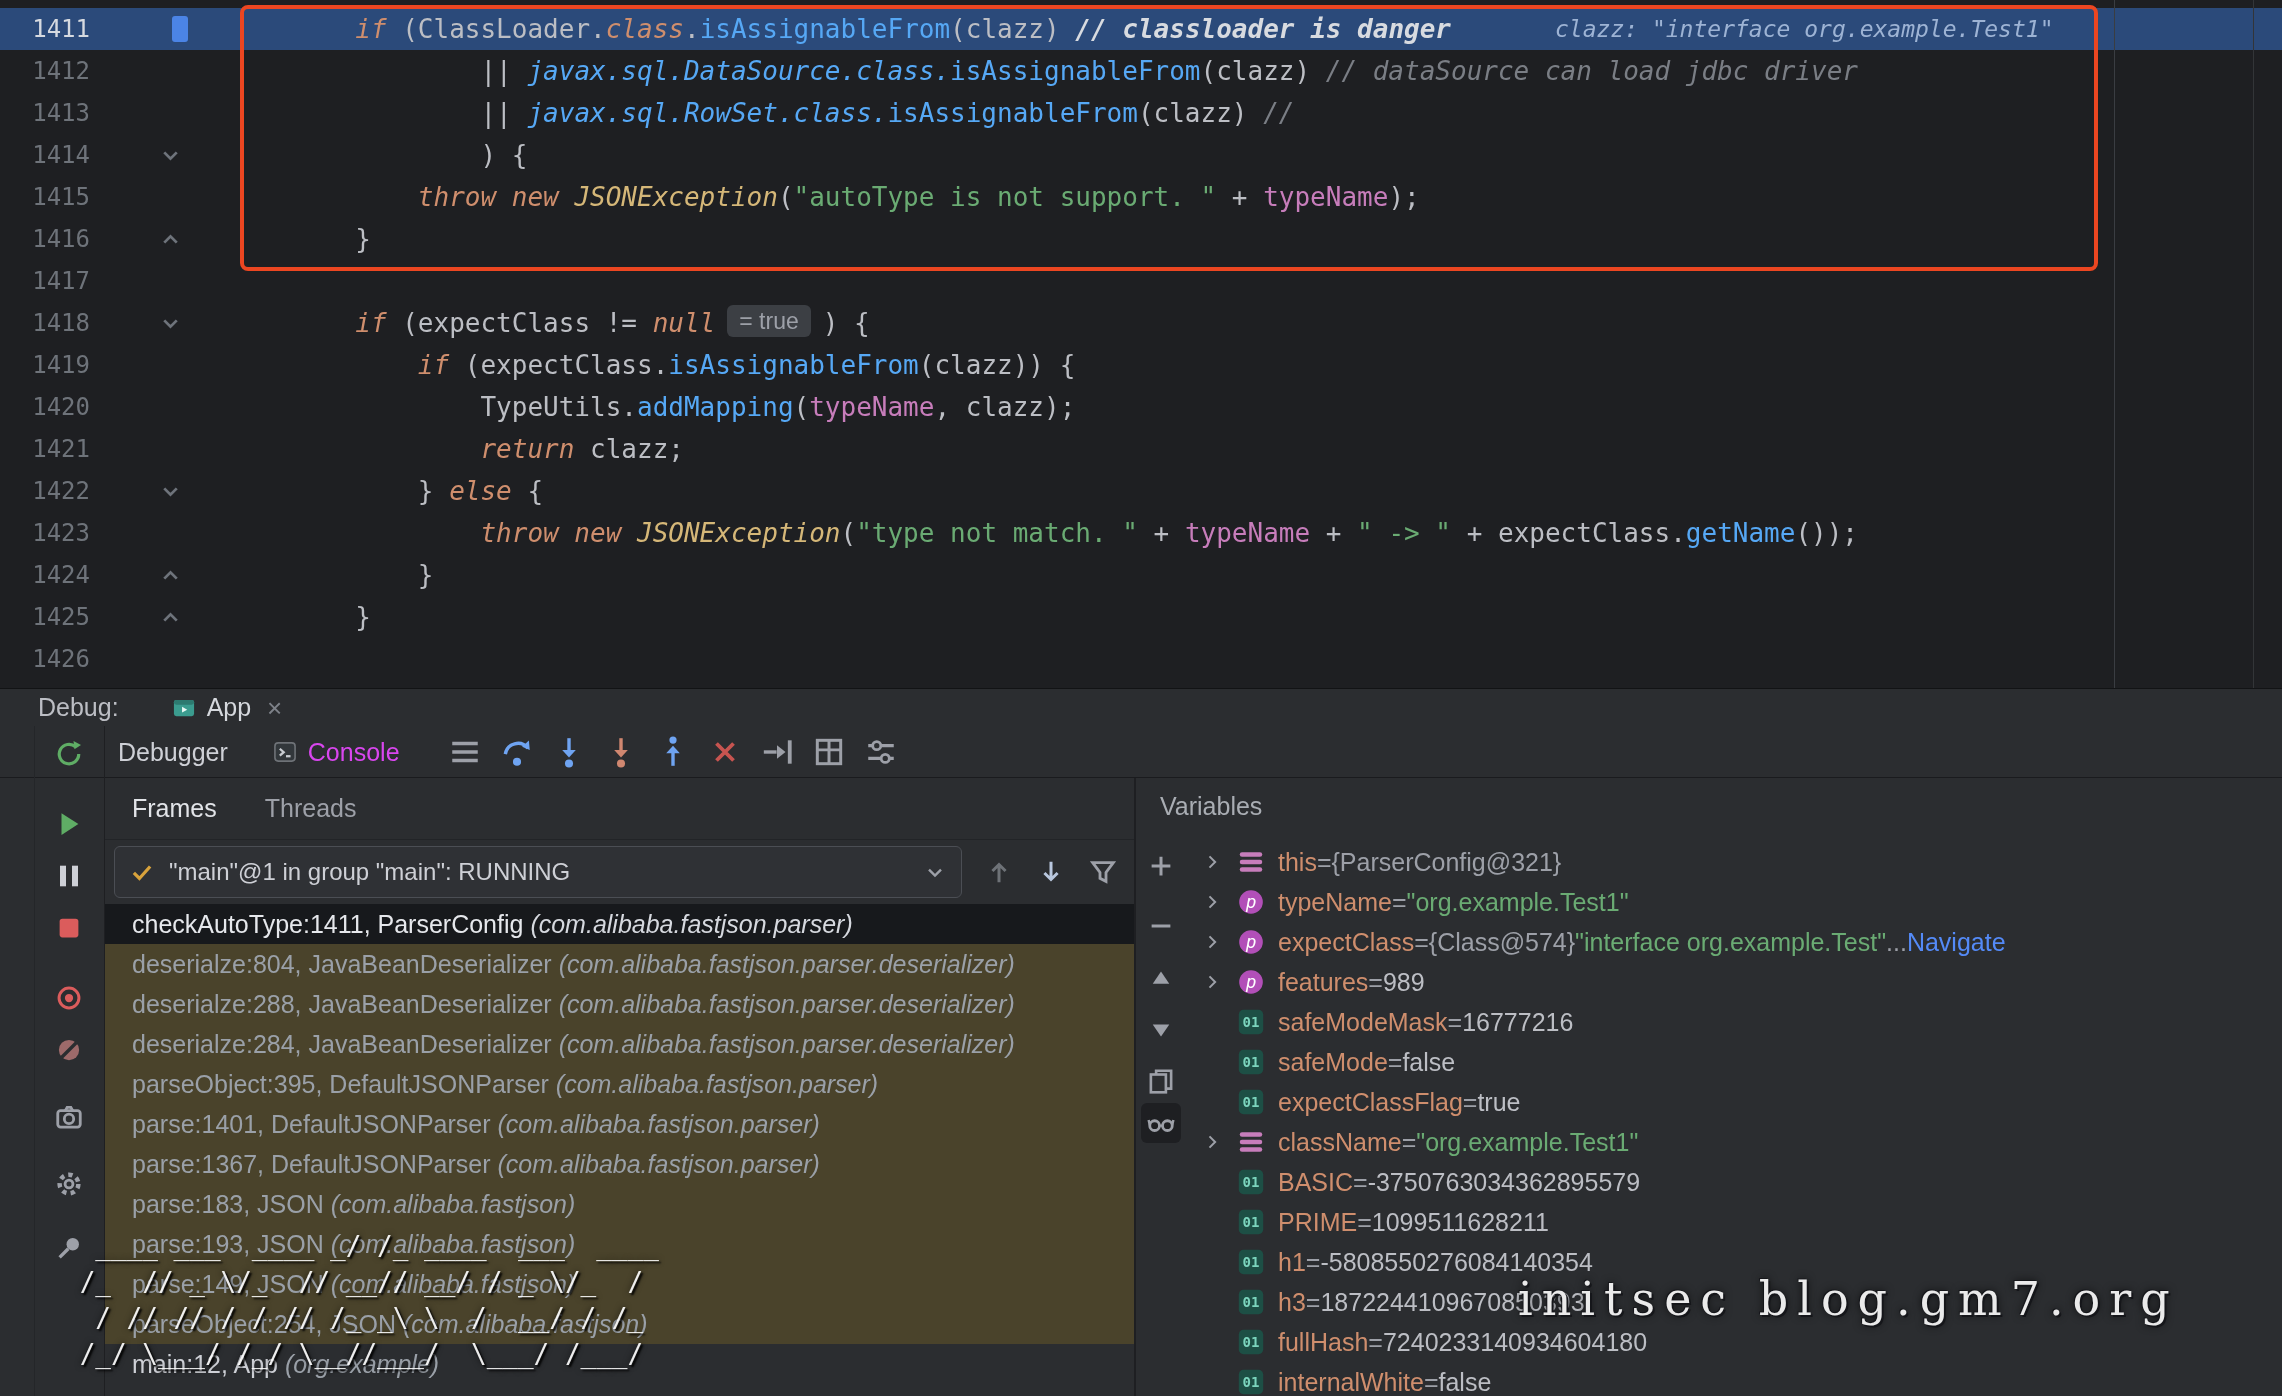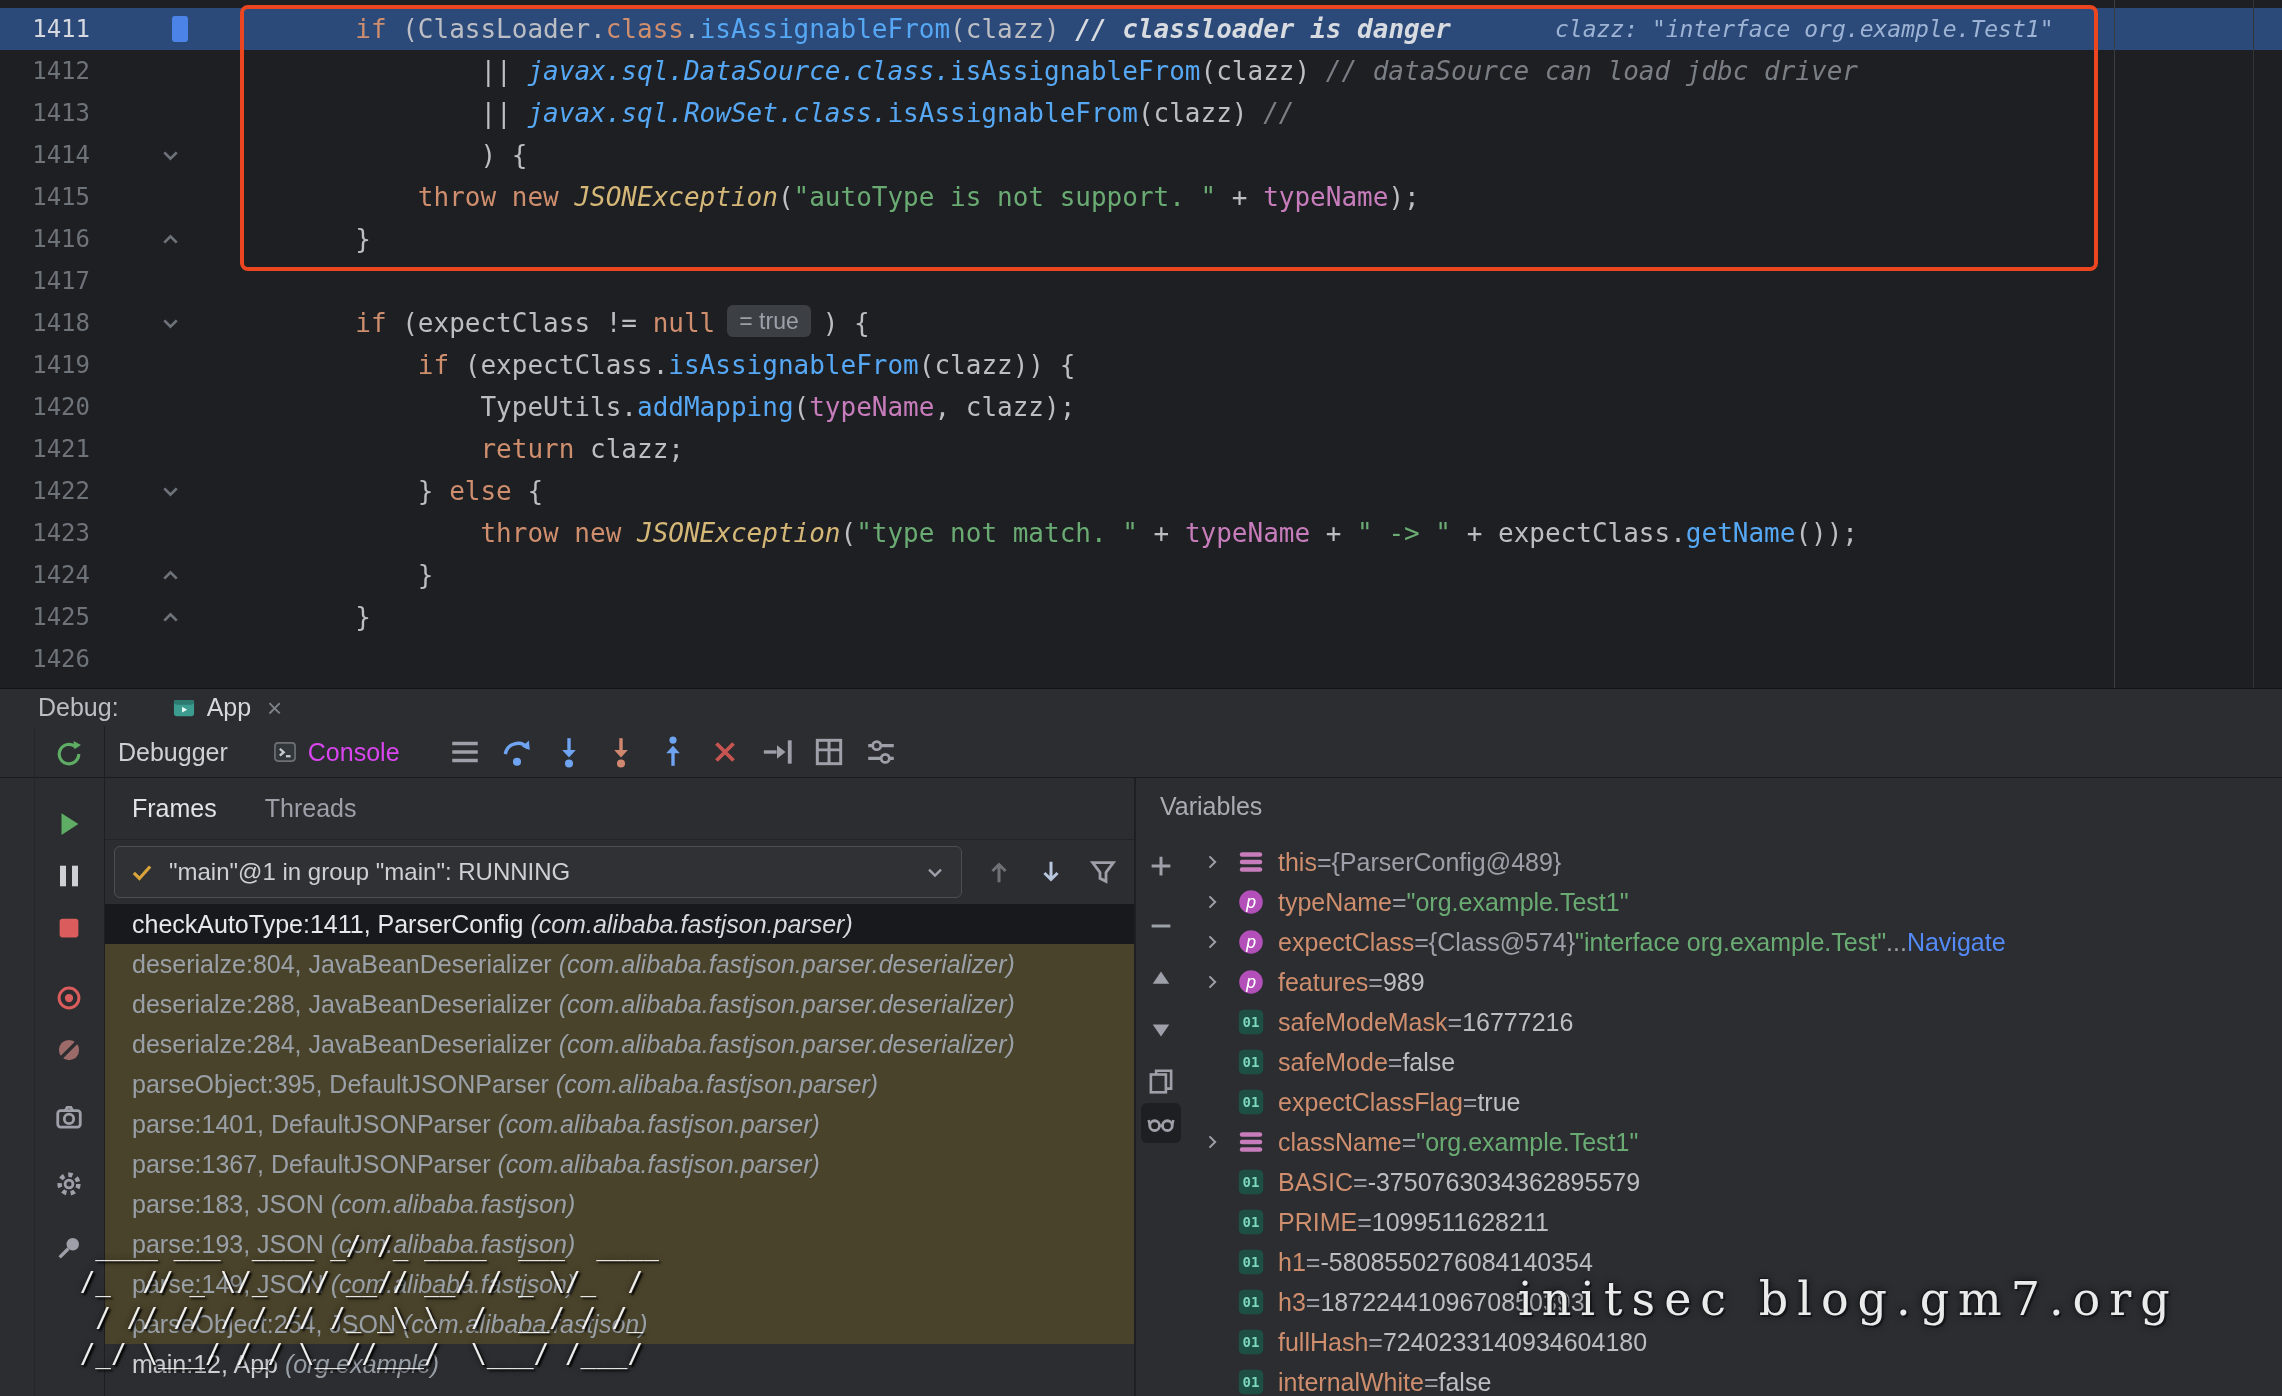--- a/index.html
+++ b/index.html
@@ -11,21 +11,21 @@
   .code-line{height:42px;display:flex;position:relative;white-space:pre;}
   .code-line.selected{background:#2b4a7a;}
   .ln{flex:0 0 96px;width:96px;text-align:right;padding-right:6px;box-sizing:border-box;
       font:24px/42px "DejaVu Sans Mono",monospace;color:#6e737a;}
   .selected .ln{color:#d6dae0;}
   .fold{flex:0 0 134px;width:134px;position:relative;}
   .fold .icon{position:absolute;left:62px;top:9px;width:25px;height:25px;}
   .exec-mark{position:absolute;left:76px;top:8px;width:16px;height:26px;border-radius:3px;background:#4b84e6;}
   .codetxt{font:26px/42px "DejaVu Sans Mono",monospace;}
   .tok.plain{color:#bcbec4;}
-  .tok.kw{color:#cf8e6d;}
+  .tok.kw{color:#cf8e6d;font-style:italic;}
   .tok.method{color:#56a8f5;}
   .tok.jref{color:#56a8f5;font-style:italic;}
   .tok.ctor{color:#d5b778;font-style:italic;}
   .tok.str{color:#6aab73;}
   .tok.field{color:#c77dbb;}
   .tok.com{color:#7a7e85;font-style:italic;}
   .tok.comb{color:#d8dbe0;font-style:italic;font-weight:bold;}
   .tok.pill{display:inline-block;background:#3c3f44;border-radius:6px;color:#9da0a8;
             font:23px/32px "Liberation Sans",sans-serif;padding:0 12px;margin:0 12px;vertical-align:3px;}
   .inline-hint{position:absolute;left:1555px;top:0;font:italic 23px/42px "DejaVu Sans Mono",monospace;color:#9db3d4;}
@@ -397,21 +397,21 @@
           </span>
           <span class="v-icon">
             <svg viewBox="0 0 16 16">
               <rect x="2" y="2.8" width="12" height="2.4" rx="1.2" fill="#c77dbb"></rect>
               <rect x="2" y="6.8" width="12" height="2.4" rx="1.2" fill="#c77dbb"></rect>
               <rect x="2" y="10.8" width="12" height="2.4" rx="1.2" fill="#c77dbb"></rect>
             </svg>
           </span>
           <span class="v-name">this</span>
           <span class="v-eq"> = </span>
-          <span class="v-ref">{ParserConfig@489}</span>
+          <span class="v-ref">{ParserConfig@321}</span>
         </div>
         <div class="v-row">
           <span class="v-chev">
             <svg viewBox="0 0 16 16">
               <path d="M6 3.5 10.5 8 6 12.5" fill="none" stroke="#9da0a8" stroke-width="1.6"></path>
             </svg>
           </span>
           <span class="v-icon">
             <svg viewBox="0 0 16 16">
               <circle cx="8" cy="8" r="6.3" fill="#b24fb8"></circle>

